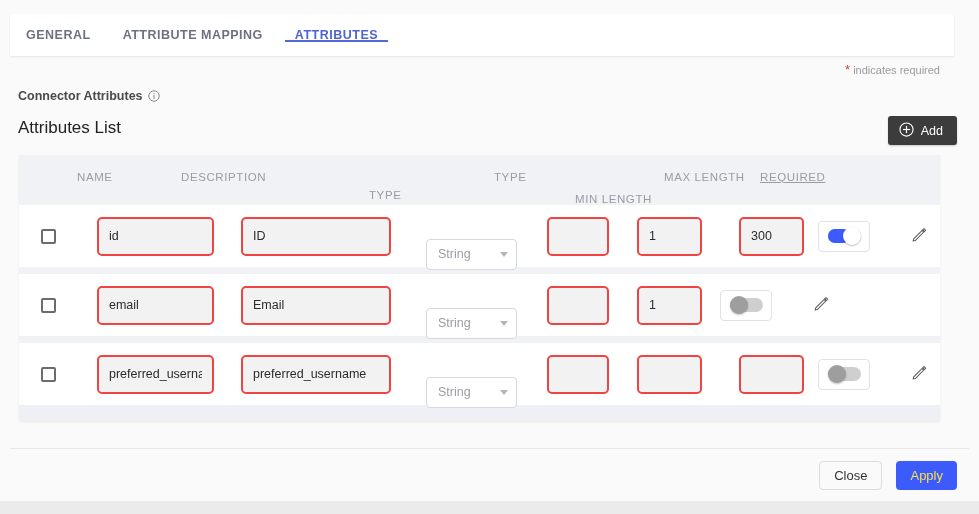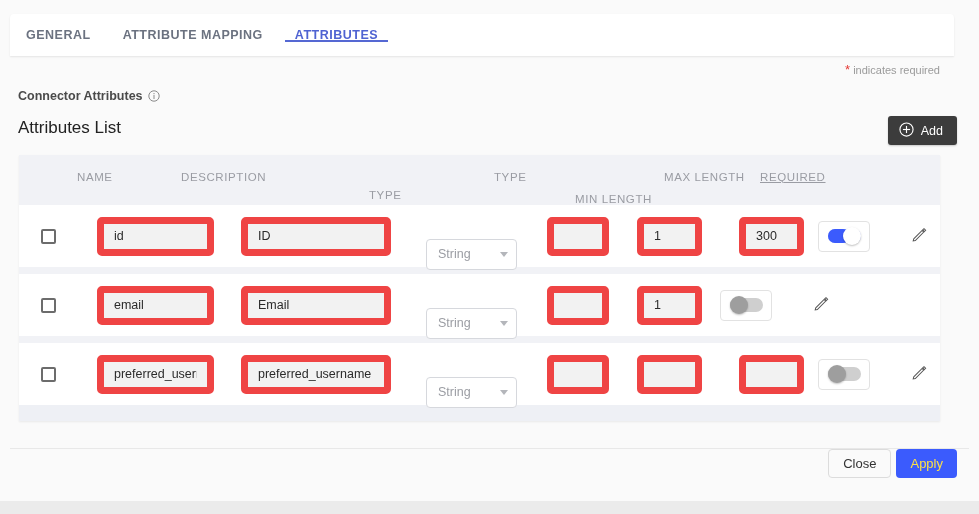--- a/index.html
+++ b/index.html
@@ -186,21 +186,21 @@
     border-radius: 2px;
     background: #ffffff;
     cursor: pointer;
     box-sizing: border-box;
   }
 
   
   .fld {
     height: 39px;
     background: #f2f2f2;
-    border: 7px solid #ef4444;
+    border: 2px solid #ef4444;
     border-radius: 5px;
     font-size: 12.5px;
     color: #2b2b2b;
     padding: 0 10px;
     box-sizing: border-box;
     font-family: "Liberation Sans", sans-serif;
     outline: none;
   }
   .fld-name { width: 117px; }
   .fld-desc { width: 150px; }
@@ -286,24 +286,24 @@
     height: 1px;
     background: #e8e8e8;
   }
   .footer {
     position: absolute;
     left: 0;
     right: 0;
     top: 449px;
     height: 52px;
     display: flex;
-    align-items: flex-start;
+    align-items: center;
     justify-content: flex-end;
     padding-right: 22px;
-    gap: 5px;
+    gap: 14px;
     box-sizing: border-box;
   }
   .btn {
     height: 29px;
     min-width: 58px;
     border-radius: 4px;
     font-size: 13px;
     cursor: pointer;
     font-family: "Liberation Sans", sans-serif;
     padding: 0 14px;

